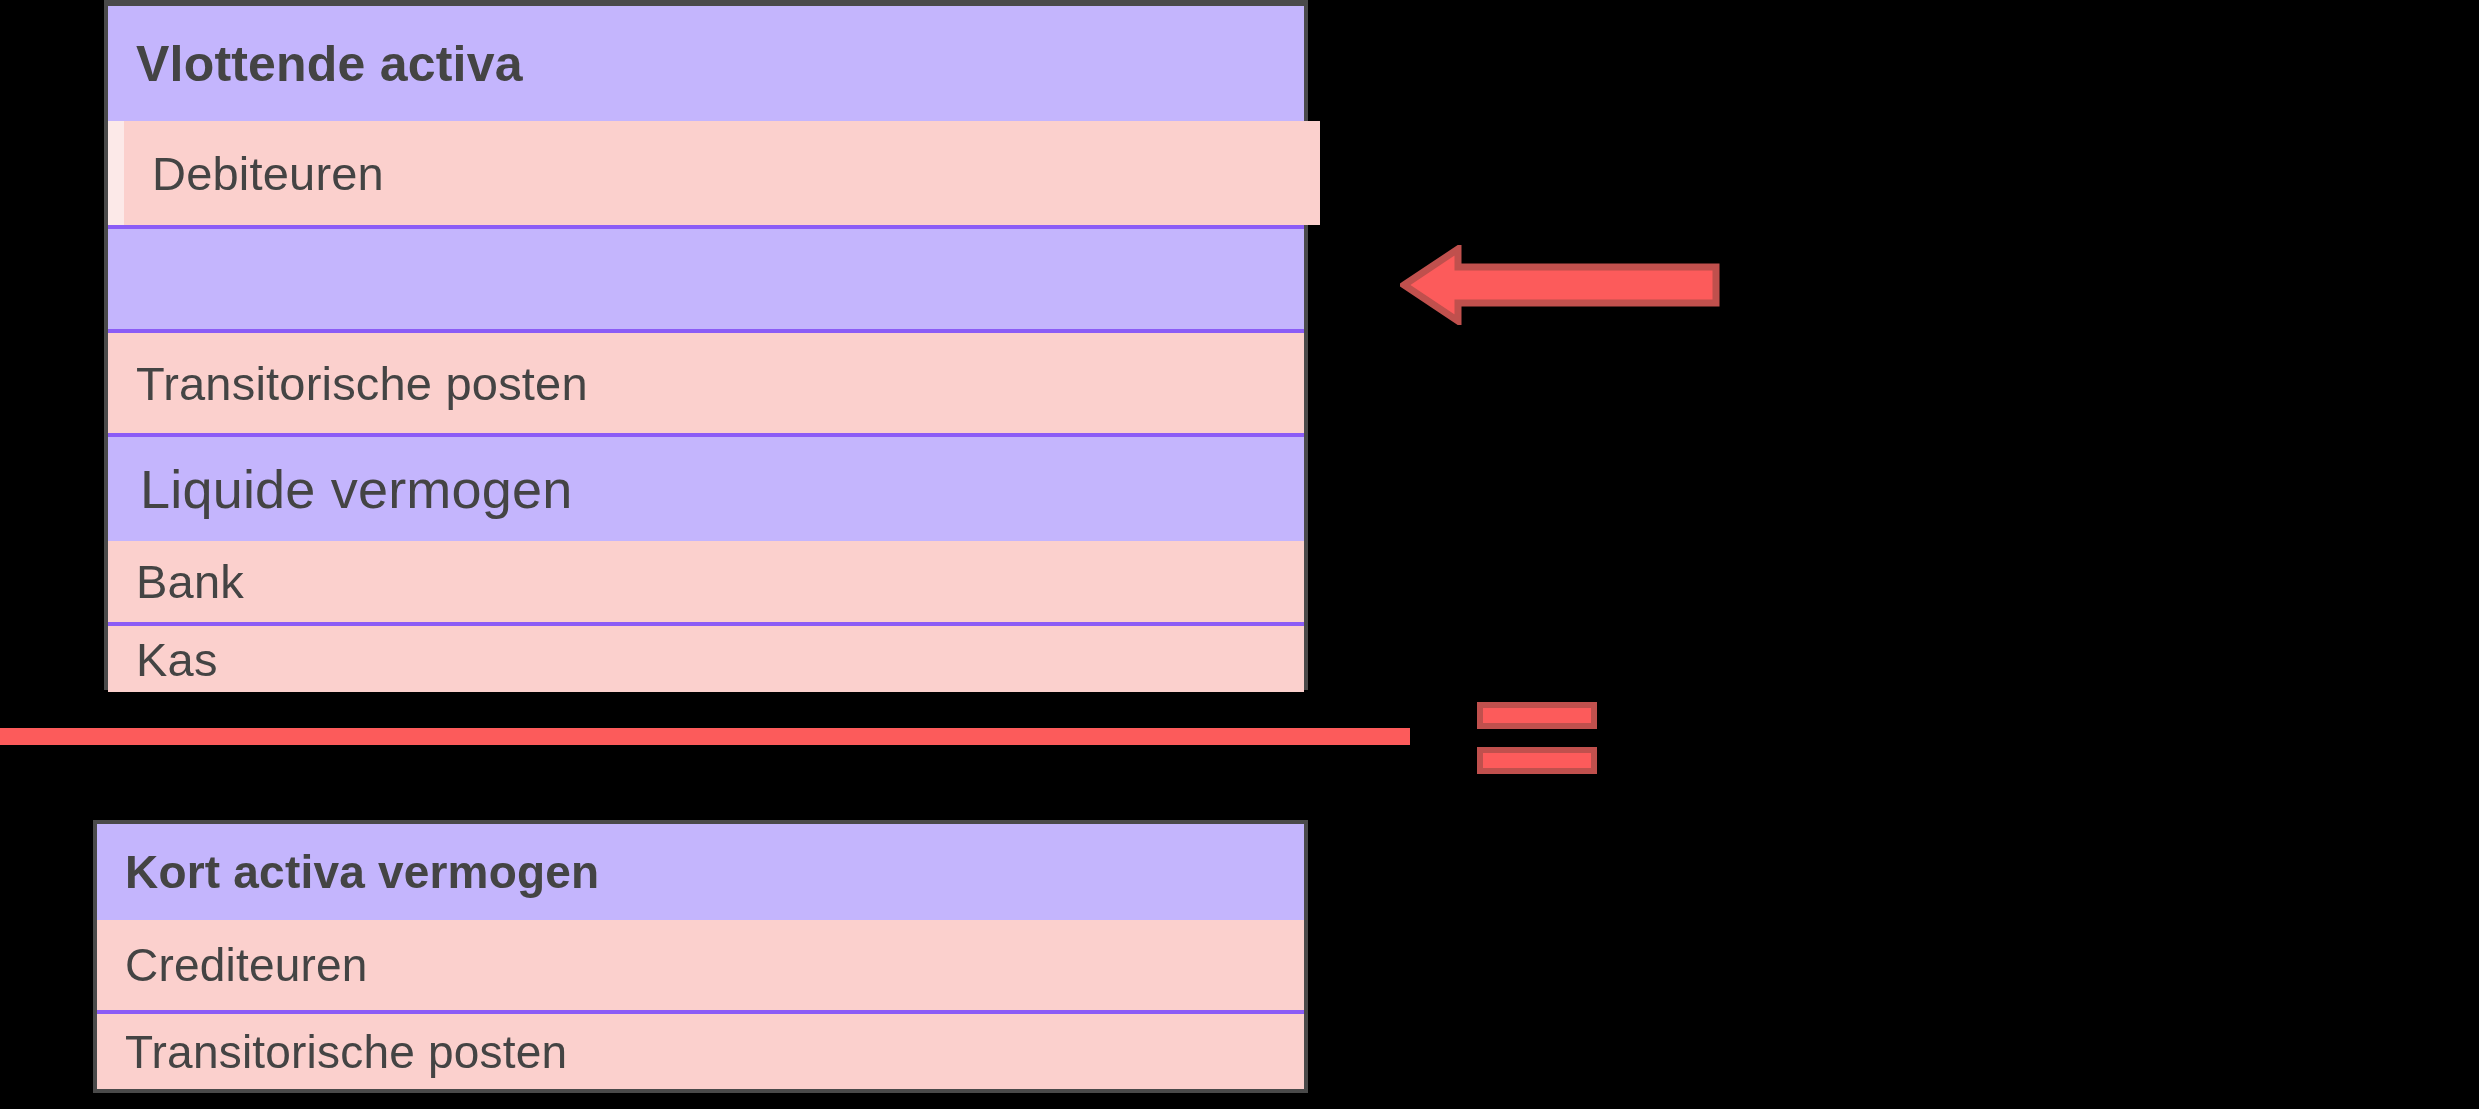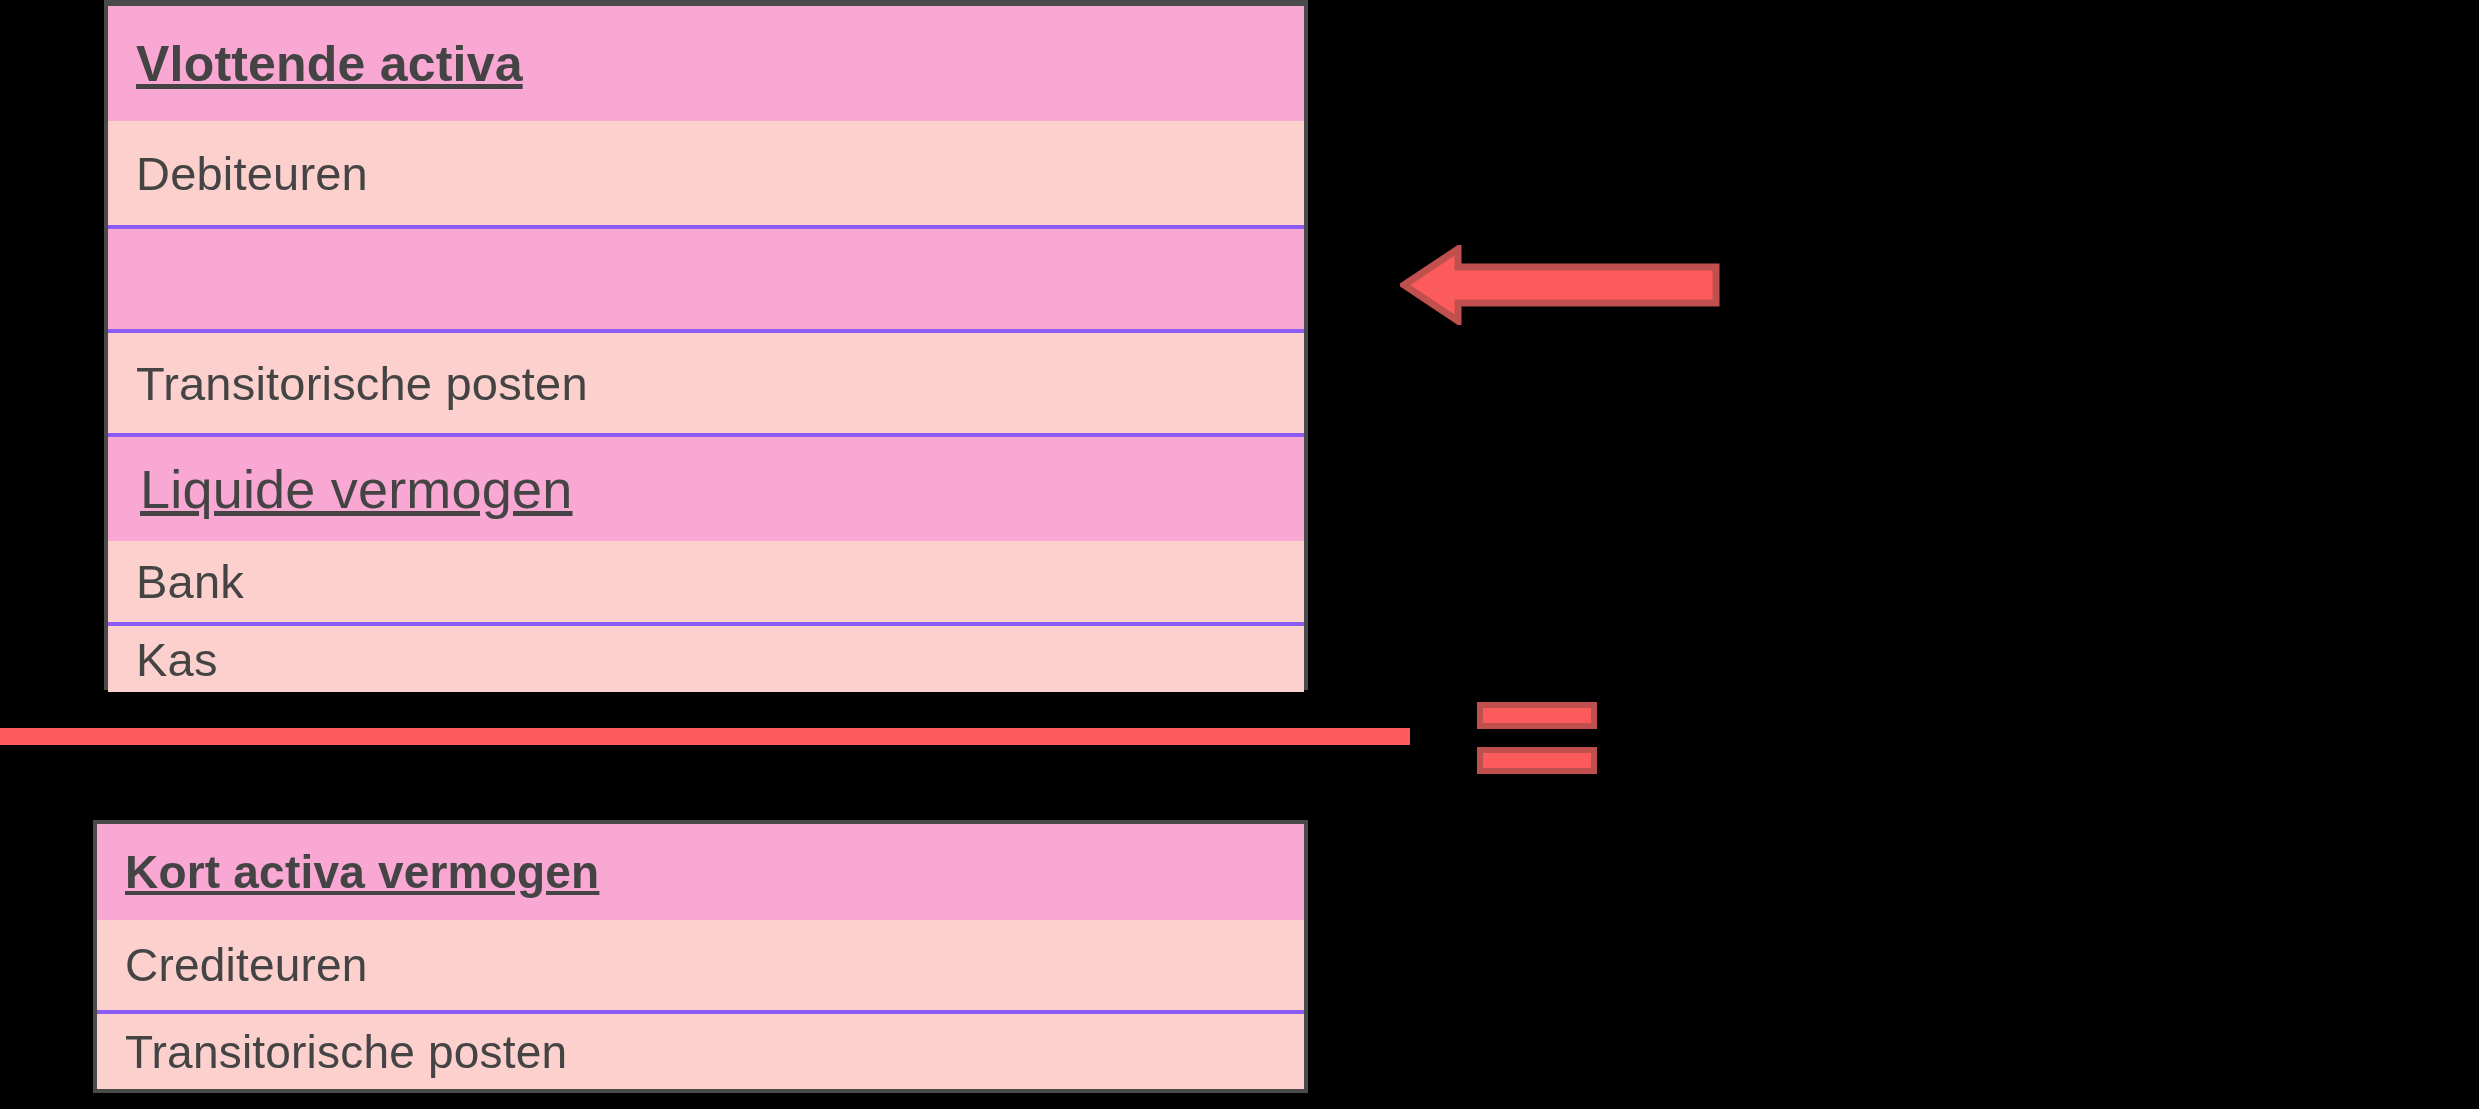--- a/index.html
+++ b/index.html
@@ -36,21 +36,21 @@
     box-sizing: border-box;
     display: flex;
     align-items: center;
     width: 100%;
     padding-left: 28px;
     color: #444444;
     white-space: nowrap;
     overflow: hidden;
   }
 
-  .bs-row.light   { background: #f9a8d4; text-decoration: underline; }
+  .bs-row.light   { background: #c4b5fd; }
   .bs-row.dark    { background: #fbd0cd; }
   .bs-row.ruled   { border-top: 4px solid #8b5cf6; }
   .bs-row.plain   { border-top: 0 solid transparent; }
 
   .bs-row .label {
     font-size: 47px;
     line-height: 1;
     letter-spacing: 0.2px;
   }
   .bs-row.heading .label {
@@ -125,21 +125,21 @@
 <body>
 
 <div class="stage">
 
   <div class="bs-table" id="table-vlottende-activa">
 
     <div class="bs-row heading light plain" style="height:115px;">
       <span class="label">Vlottende activa</span>
     </div>
 
-    <div class="bs-row dark plain" style="height:104px;">
+    <div class="bs-row dark plain" style="height:104px;margin-left:16px;">
       <span class="label">Debiteuren</span>
     </div>
 
     <div class="bs-row light ruled" style="height:104px;">
       <span class="label"></span>
     </div>
 
     <div class="bs-row dark ruled" style="height:104px;">
       <span class="label">Transitorische posten</span>
     </div>

